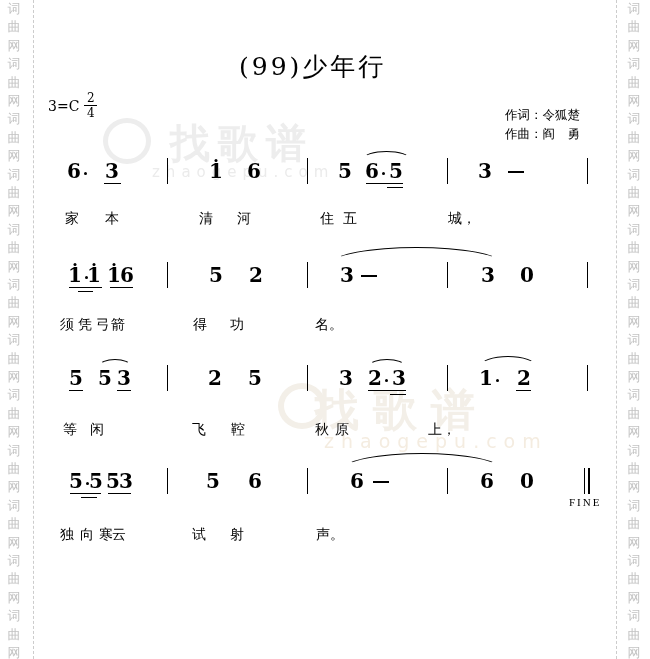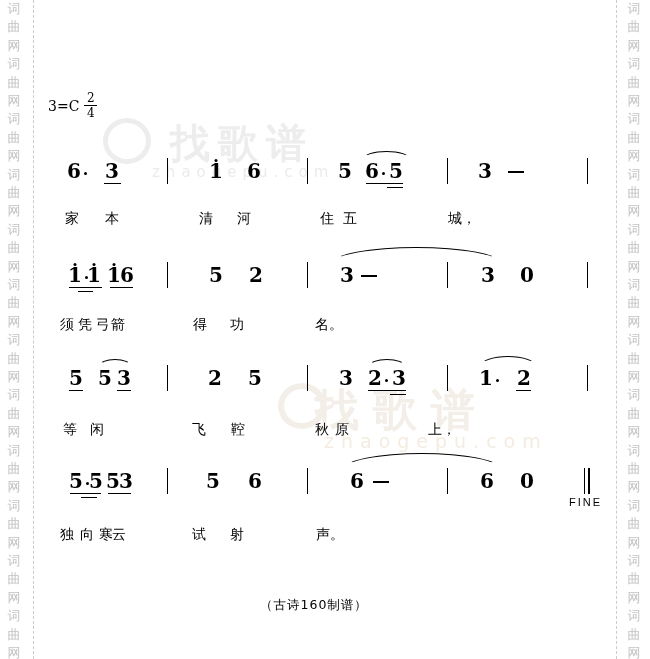--- a/index.html
+++ b/index.html
@@ -39,21 +39,21 @@
   .note{position:absolute;transform:translateX(-50%);font-family:"DejaVu Serif",serif;
         font-weight:bold;font-size:20px;line-height:20px;}
   .odot{position:absolute;width:3px;height:3px;border-radius:50%;background:#000;transform:translateX(-50%);}
   .adot{position:absolute;width:3px;height:3px;border-radius:50%;background:#000;}
   .ndash{position:absolute;width:16px;height:2px;background:#000;}
   .bar{position:absolute;width:1px;height:26px;background:#000;}
   .uline{position:absolute;height:1px;background:#000;}
   .arc{position:absolute;box-sizing:border-box;border:1px solid transparent;
        border-top:1px solid #000;border-radius:50%;}
   .lyr{position:absolute;transform:translateX(-50%);font-size:14px;line-height:15px;white-space:nowrap;}
-  .fine{position:absolute;left:569px;top:496px;z-index:2;font-family:Liberation Sans, sans-serif;
+  .fine{position:absolute;left:569px;top:496px;z-index:2;font-family:Liberation Serif, serif;
         font-size:11px;letter-spacing:2px;}
   .footer{position:absolute;left:260px;top:597px;z-index:2;font-size:12.5px;letter-spacing:1px;white-space:nowrap;}
 </style>
 </head>
 <body>
 
 <div class="page">
 
   <div class="wm wm-circle wm1-circle"></div>
   <div class="wm wm1-logo">找歌谱</div>
@@ -134,30 +134,35 @@
       <span class="bchar" style="top: 517.2px;">曲</span>
       <span class="bchar" style="top: 535.6px;">网</span>
       <span class="bchar" style="top: 554px;">词</span>
       <span class="bchar" style="top: 572.4px;">曲</span>
       <span class="bchar" style="top: 590.8px;">网</span>
       <span class="bchar" style="top: 609.2px;">词</span>
       <span class="bchar" style="top: 627.6px;">曲</span>
       <span class="bchar" style="top: 646px;">网</span>
     </div>
 
+  <div class="title">(99)少年行</div>
 
   <div class="keysig">
     <span>3=C</span>
     <span class="frac">
       <span>2</span>
       <span class="fbar"></span>
       <span>4</span>
     </span>
   </div>
 
+  <div class="credits">
+    <div>作词：令狐楚</div>
+    <div>作曲：阎　勇</div>
+  </div>
 
   <div id="score-area">
       <div class="score-line">
         <span class="note" style="left: 74px; top: 161px;">6</span>
         <span class="adot" style="left: 84px; top: 172px;"></span>
         <span class="note" style="left: 112px; top: 161px;">3</span>
         <span class="note" style="left: 216px; top: 161px;">1</span>
         <span class="odot" style="left: 216px; top: 159px;"></span>
         <span class="note" style="left: 254px; top: 161px;">6</span>
         <span class="note" style="left: 345px; top: 161px;">5</span>
@@ -271,15 +276,14 @@
         <span class="lyr" style="left: 87px; top: 527px;">向</span>
         <span class="lyr" style="left: 106px; top: 527px;">寒</span>
         <span class="lyr" style="left: 119px; top: 527px;">云</span>
         <span class="lyr" style="left: 199px; top: 527px;">试</span>
         <span class="lyr" style="left: 237px; top: 527px;">射</span>
         <span class="lyr" style="left: 330px; top: 527px;">声。</span>
       </div>
     </div>
 
   <div class="fine">FINE</div>
-  <div class="footer">（古诗160制谱）</div>
 
 </div>
 
 </body></html>

